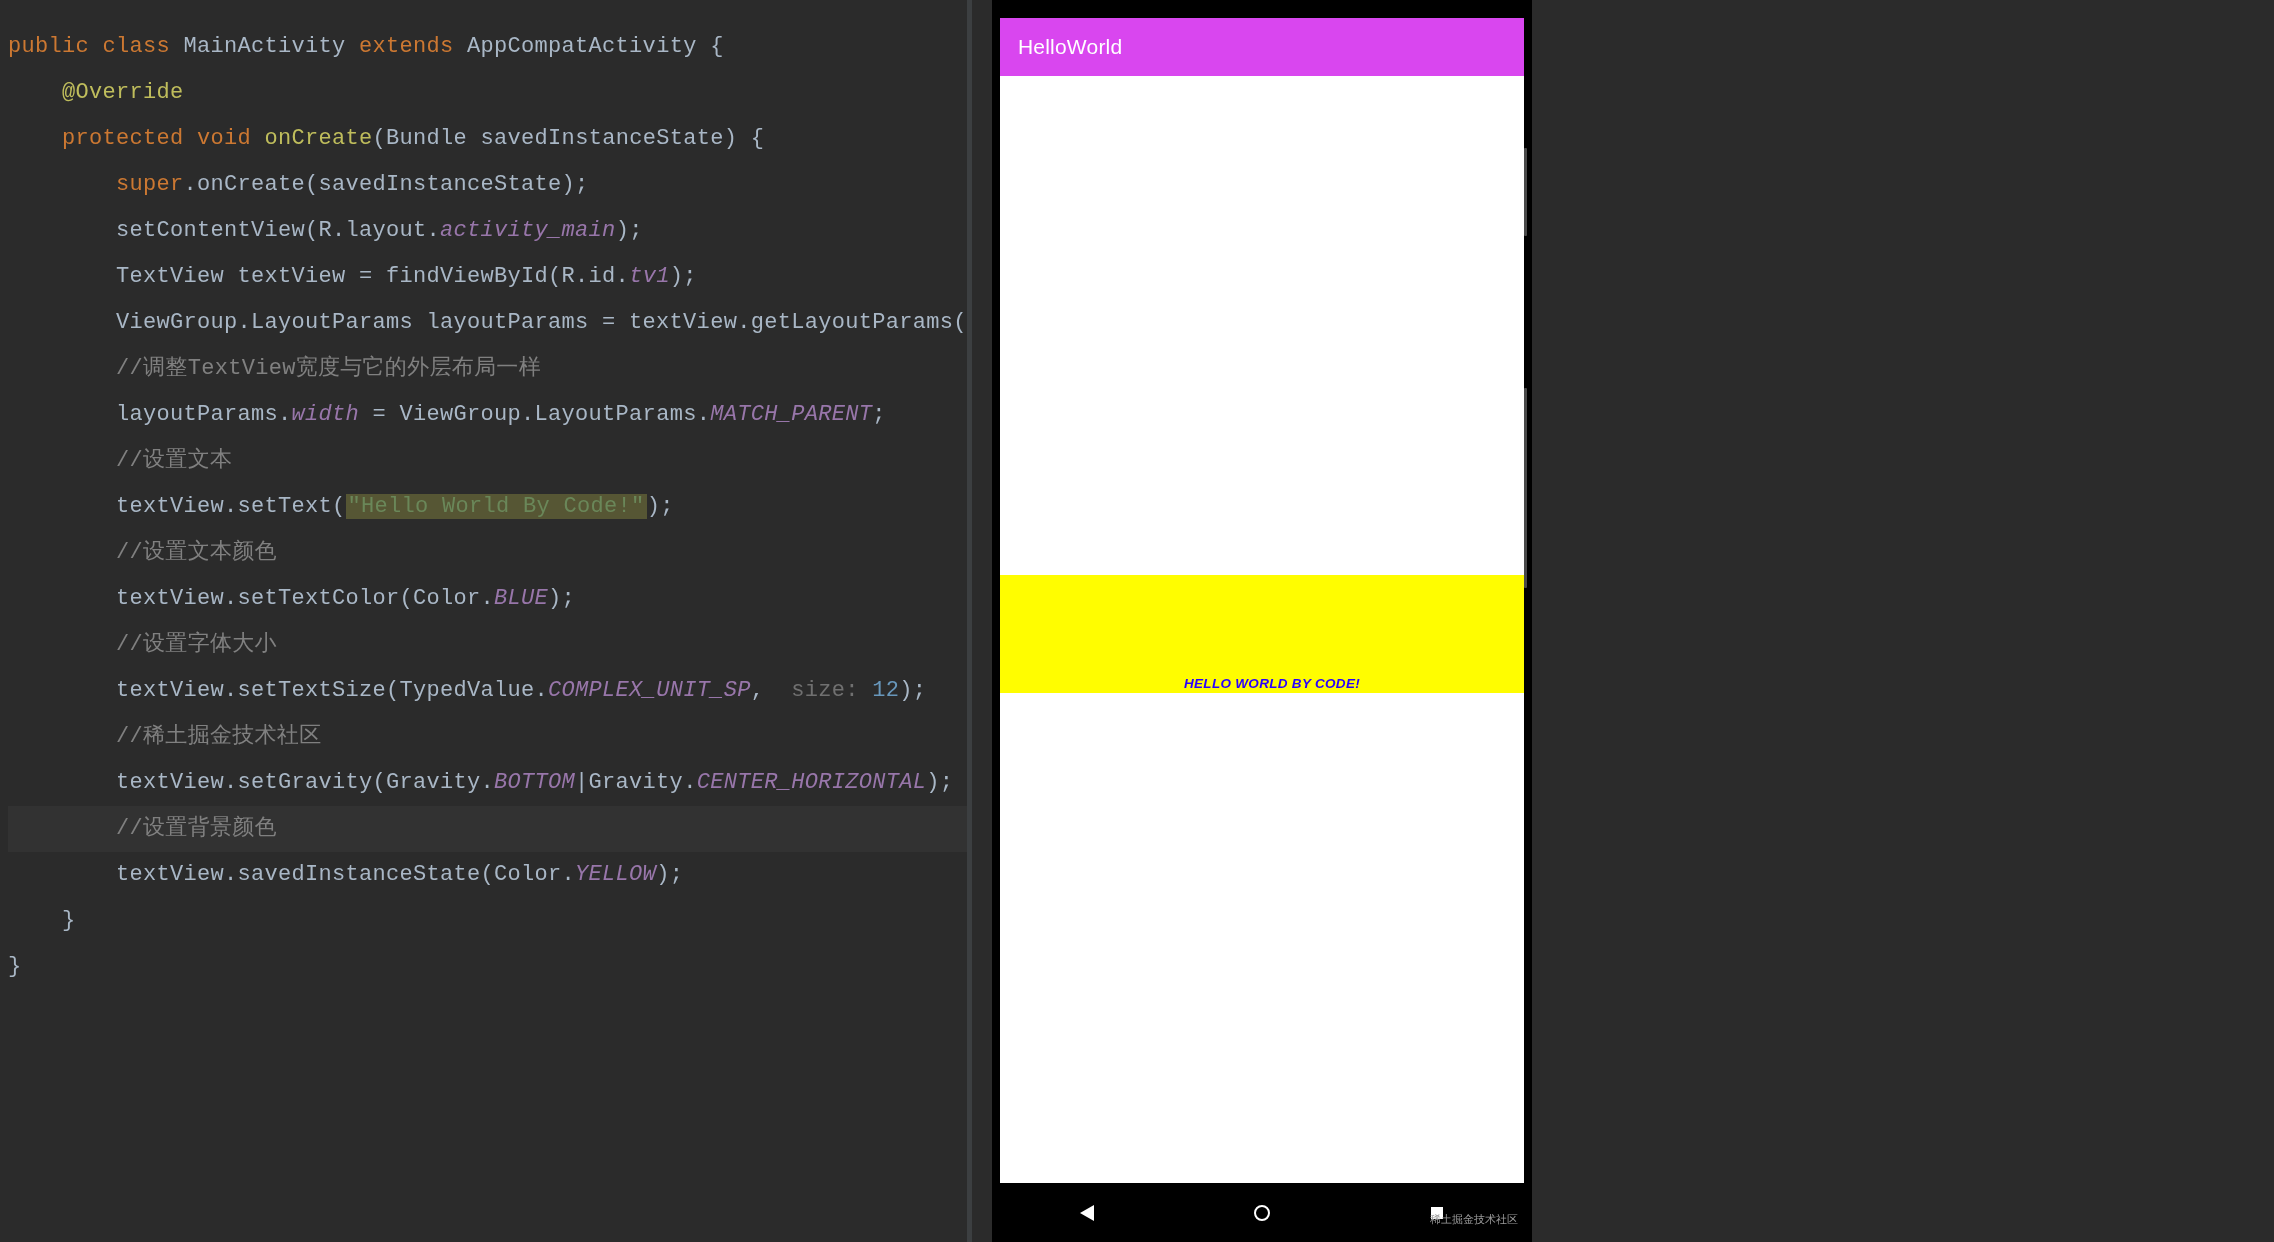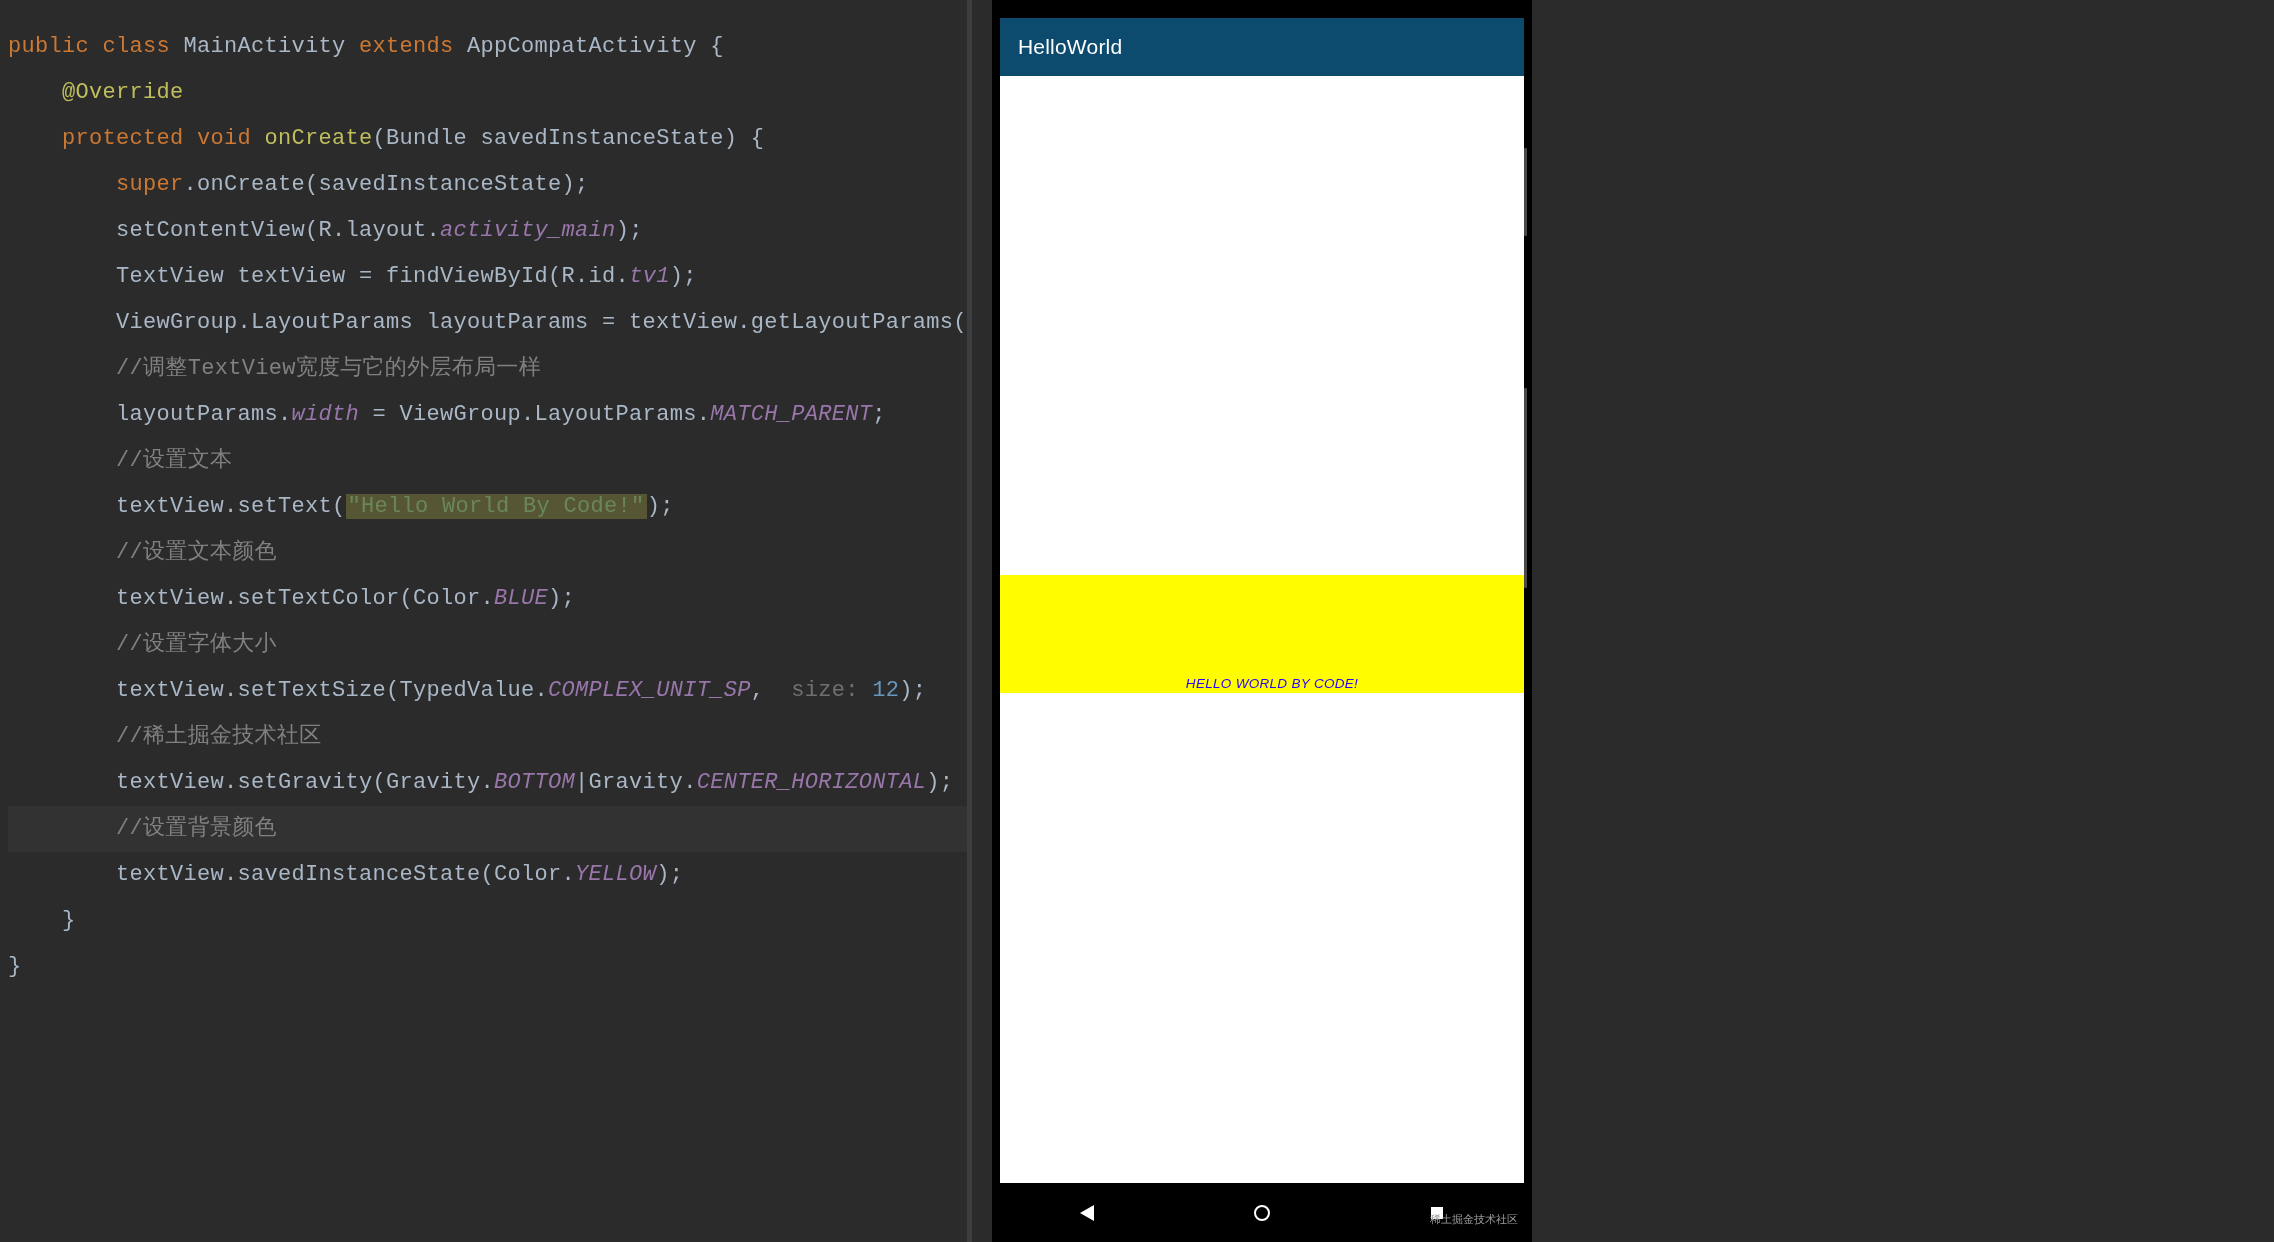--- a/index.html
+++ b/index.html
@@ -45,21 +45,21 @@
       background:#000;
       position:relative;
       border-left:8px solid #000;
       border-right:8px solid #000;
       border-top:8px solid #000;
       display:flex;
       flex-direction:column;
     }
     .status-bar { height:10px; background:#000; }
     .app-bar {
-      background:#0c4a6e;
+      background:#d946ef;
       color:#fff;
       height:58px;
       display:flex;
       align-items:center;
       padding:0 18px;
       font-family:Arial,Helvetica,sans-serif;
       font-size:21px;
       font-weight:500;
       letter-spacing:0.2px;
     }
@@ -75,21 +75,21 @@
       height:118px;
       background:#fffd00;
       display:flex;
       align-items:flex-end;
       justify-content:center;
       padding-bottom:2px;
     }
     .hw-text {
       color:#2900ff;
       font-style:italic;
-      font-weight:400;
+      font-weight:700;
       font-size:13.5px;
       letter-spacing:0.3px;
       margin-left:20px;
     }
     .white-bottom { flex:1; background:#fff; }
     .nav-bar {
       height:59px;
       background:#000;
       display:flex;
       align-items:center;

